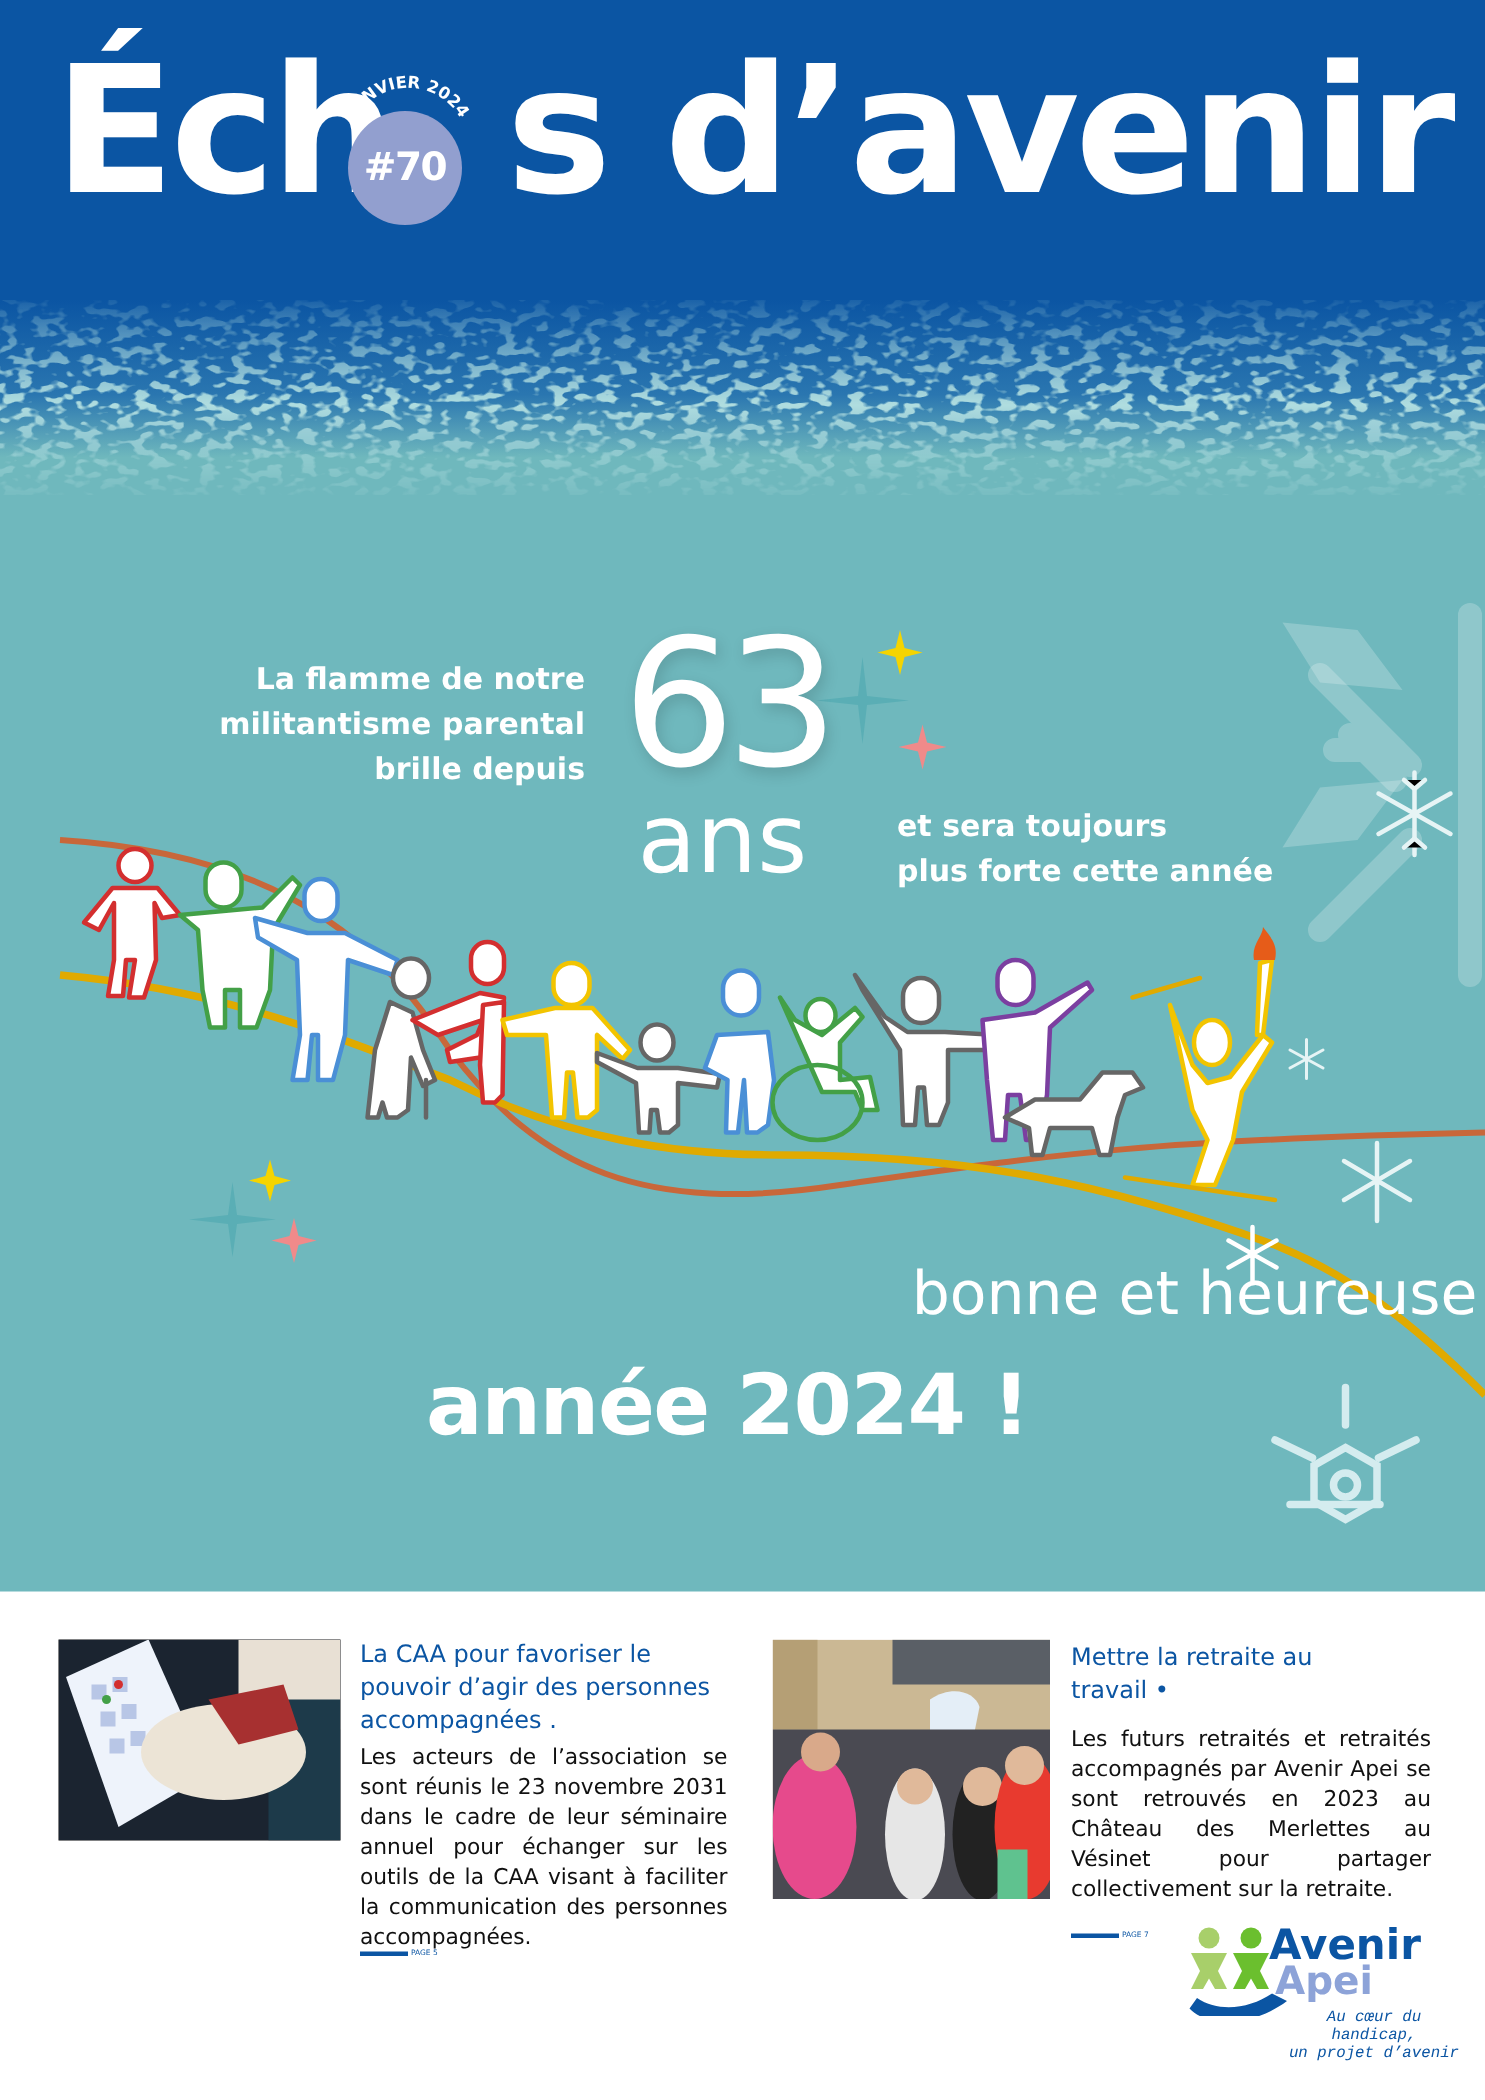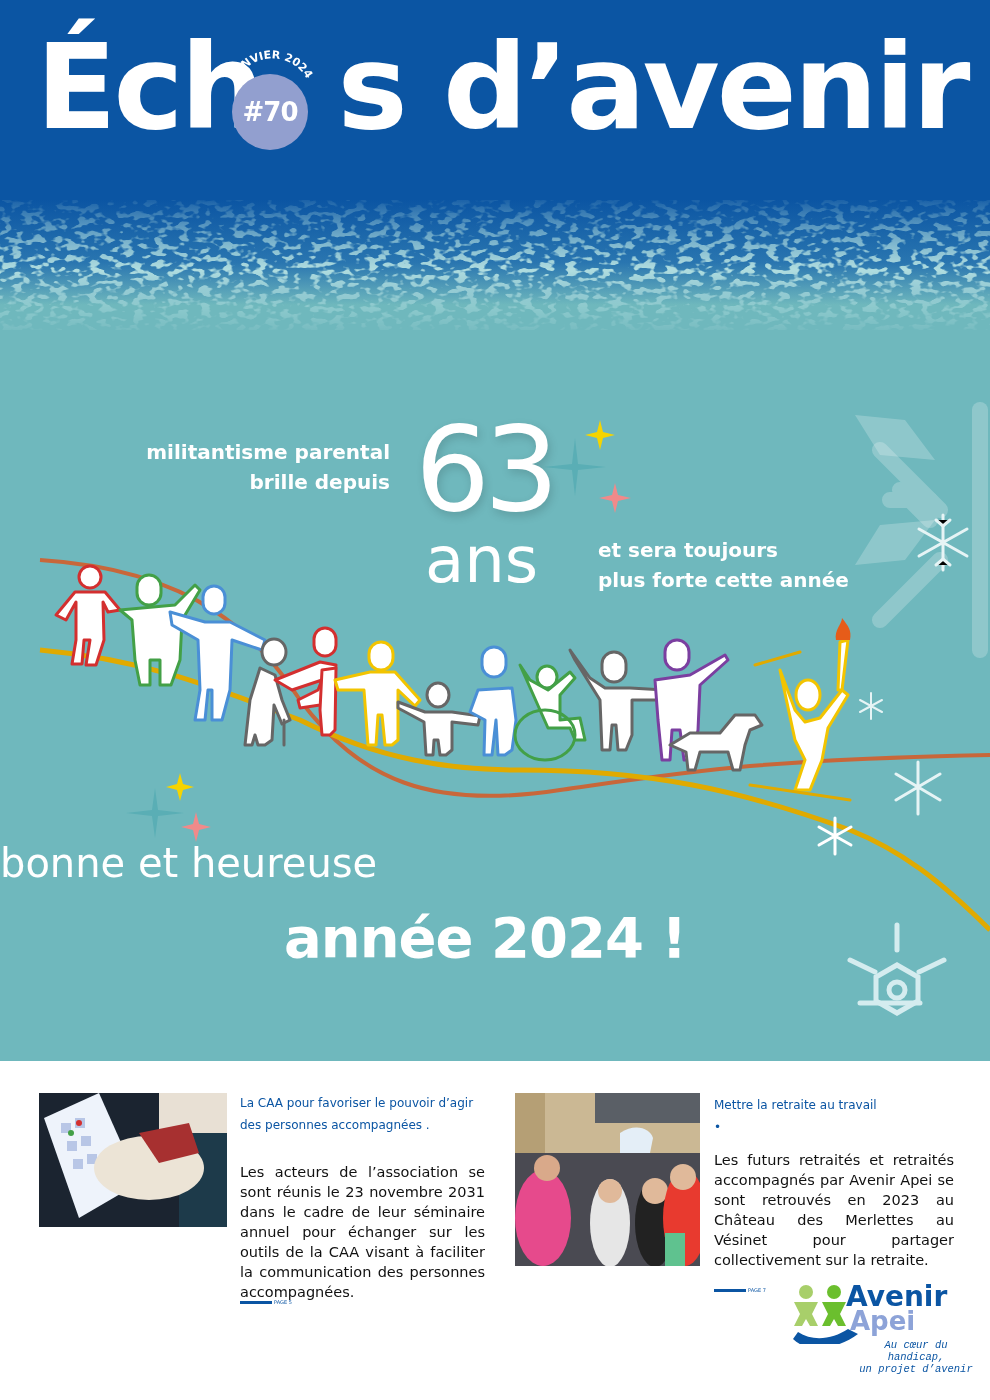--- a/index.html
+++ b/index.html
@@ -21,26 +21,26 @@
 
   .flame-text { position: absolute; right: 600px; top: 437px; text-align: right; color: #fff; font-weight: bold;
                 font-size: 20px; line-height: 30px; width: 320px; }
   .big-63 { position: absolute; left: 415px; top: 410px; color: #fff; font-size: 118px; font-weight: normal;
             letter-spacing: -6px; line-height: 1; text-shadow: 2px 4px 10px rgba(0,0,0,0.15); }
   .ans { position: absolute; left: 425px; top: 528px; color: #fff; font-size: 64px; font-weight: normal; line-height: 1; }
   .sera-text { position: absolute; left: 598px; top: 535px; color: #fff; font-weight: bold; font-size: 20px; line-height: 30px; }
 
   .scene { position: absolute; left: 0; top: 330px; width: 990px; height: 731px; }
 
-  .greeting1 { position: absolute; left: 0; width: 990px; top: 840px; text-align: left; color: #fff;
+  .greeting1 { position: absolute; left: 0; width: 990px; top: 840px; text-align: right; color: #fff;
                font-size: 40px; font-weight: normal; padding-right: 5px; }
   .greeting2 { position: absolute; left: 0; width: 990px; top: 905px; text-align: center; color: #fff;
                font-size: 56px; font-weight: bold; letter-spacing: -1px; padding-right: 20px; }
   .art-photo { position: absolute; overflow: hidden; }
-  .art-title { position: absolute; color: #0b55a3; font-size: 12px; line-height: 22px; }
+  .art-title { position: absolute; color: #0b55a3; font-size: 16px; line-height: 22px; }
   .art-body { position: absolute; color: #111; font-size: 14.5px; line-height: 20px; text-align: justify; }
   .page-ref { position: absolute; height: 3px; background: #0b55a3; }
   .page-ref-label { position: absolute; font-size: 5px; color: #0b55a3; }
 
   .logo { position: absolute; left: 788px; top: 1280px; width: 190px; height: 110px; }
   .logo-avenir { position: absolute; left: 58px; top: 0px; color: #0b55a3; font-size: 28px; font-weight: bold; }
   .logo-apei { position: absolute; left: 62px; top: 26px; color: #8da3d8; font-size: 26px; font-weight: bold; }
   .logo-tag { position: absolute; left: 66px; top: 59px; color: #0b55a3; font-size: 10.5px; font-style: italic; line-height: 12px; font-family: Liberation Mono, monospace; text-align: center; }
 </style>
 </head>
@@ -203,20 +203,21 @@
     <path d="M835,818 l0,36 M819,827 l32,18 M819,845 l32,-18"></path>
   </g>
   <g stroke="#d4ecef" stroke-width="5" stroke-linecap="round" fill="none">
     <circle cx="897" cy="990" r="8"></circle>
     <polygon points="897,965 918,977 918,1001 897,1013 876,1001 876,977"></polygon>
     <path d="M897,925 l0,25 M850,960 l25,12 M944,960 l-25,12 M860,1003 l60,0"></path>
   </g>
 </svg>
 
 <div class="flame-text">
+  <div>La flamme de notre</div>
   <div>militantisme parental</div>
   <div>brille depuis</div>
 </div>
 <div class="big-63">63</div>
 <div class="ans">ans</div>
 <div class="sera-text">
   <div>et sera toujours</div>
   <div>plus forte cette année</div>
 </div>
 

